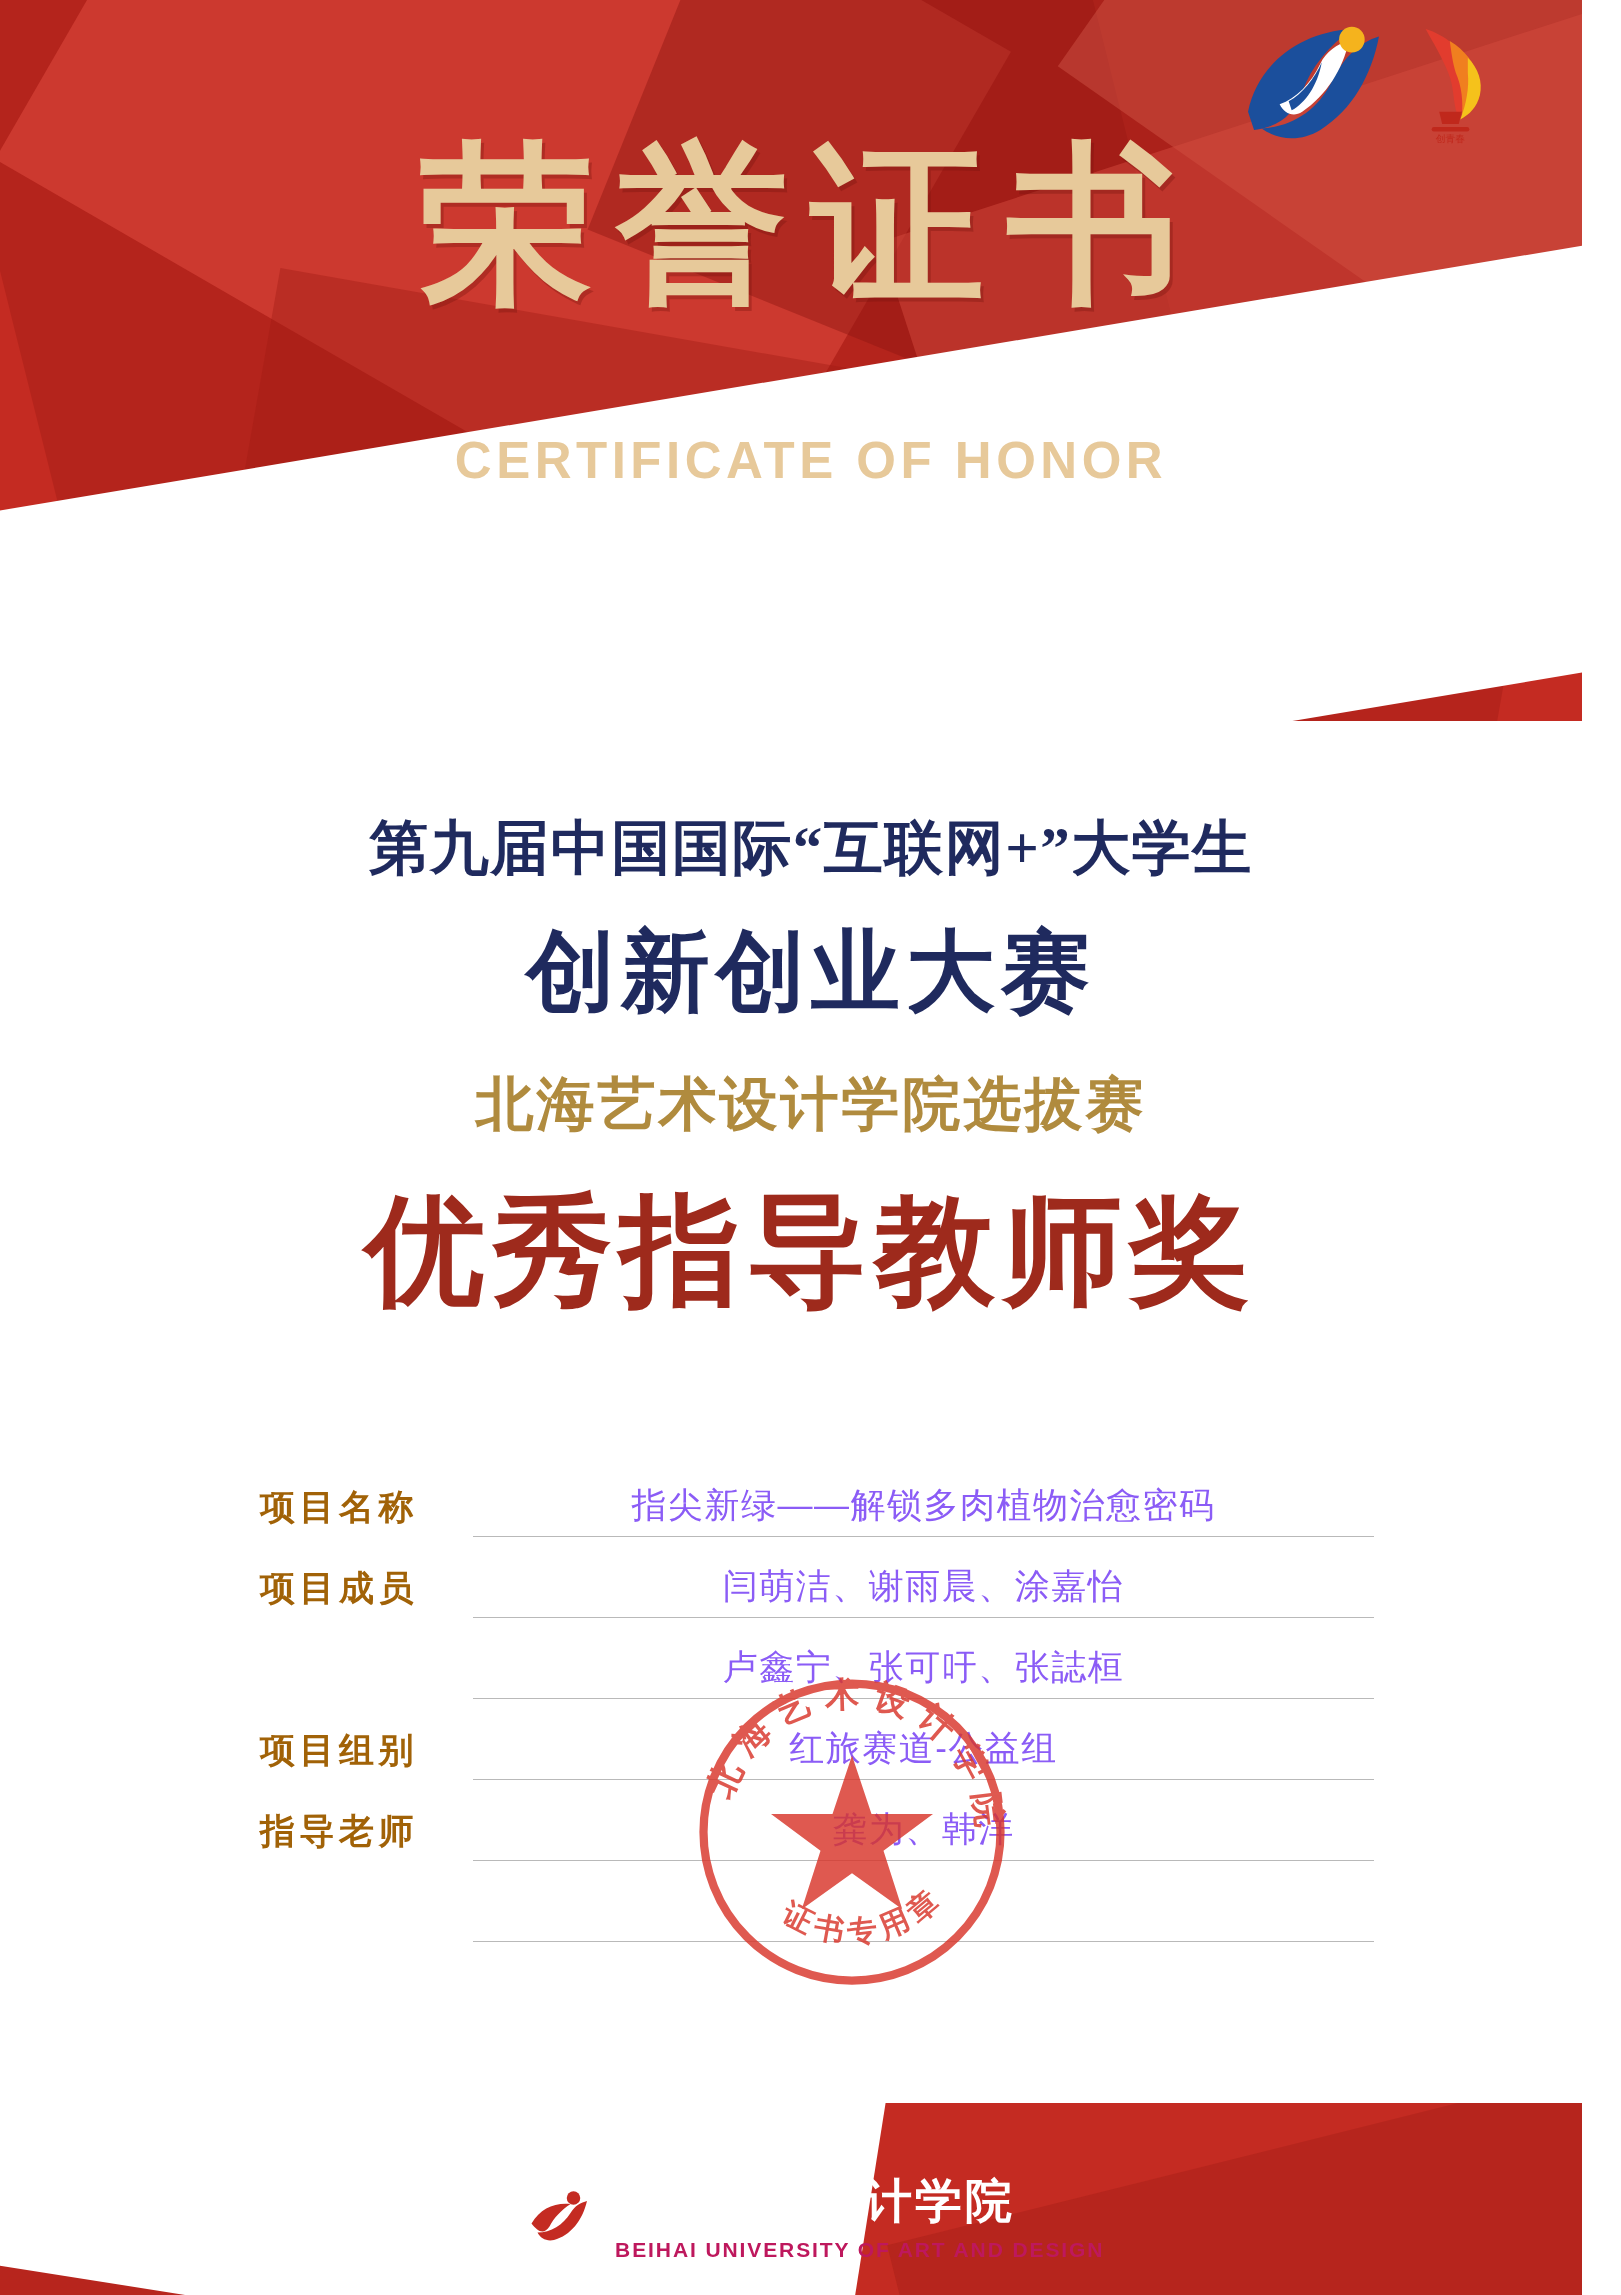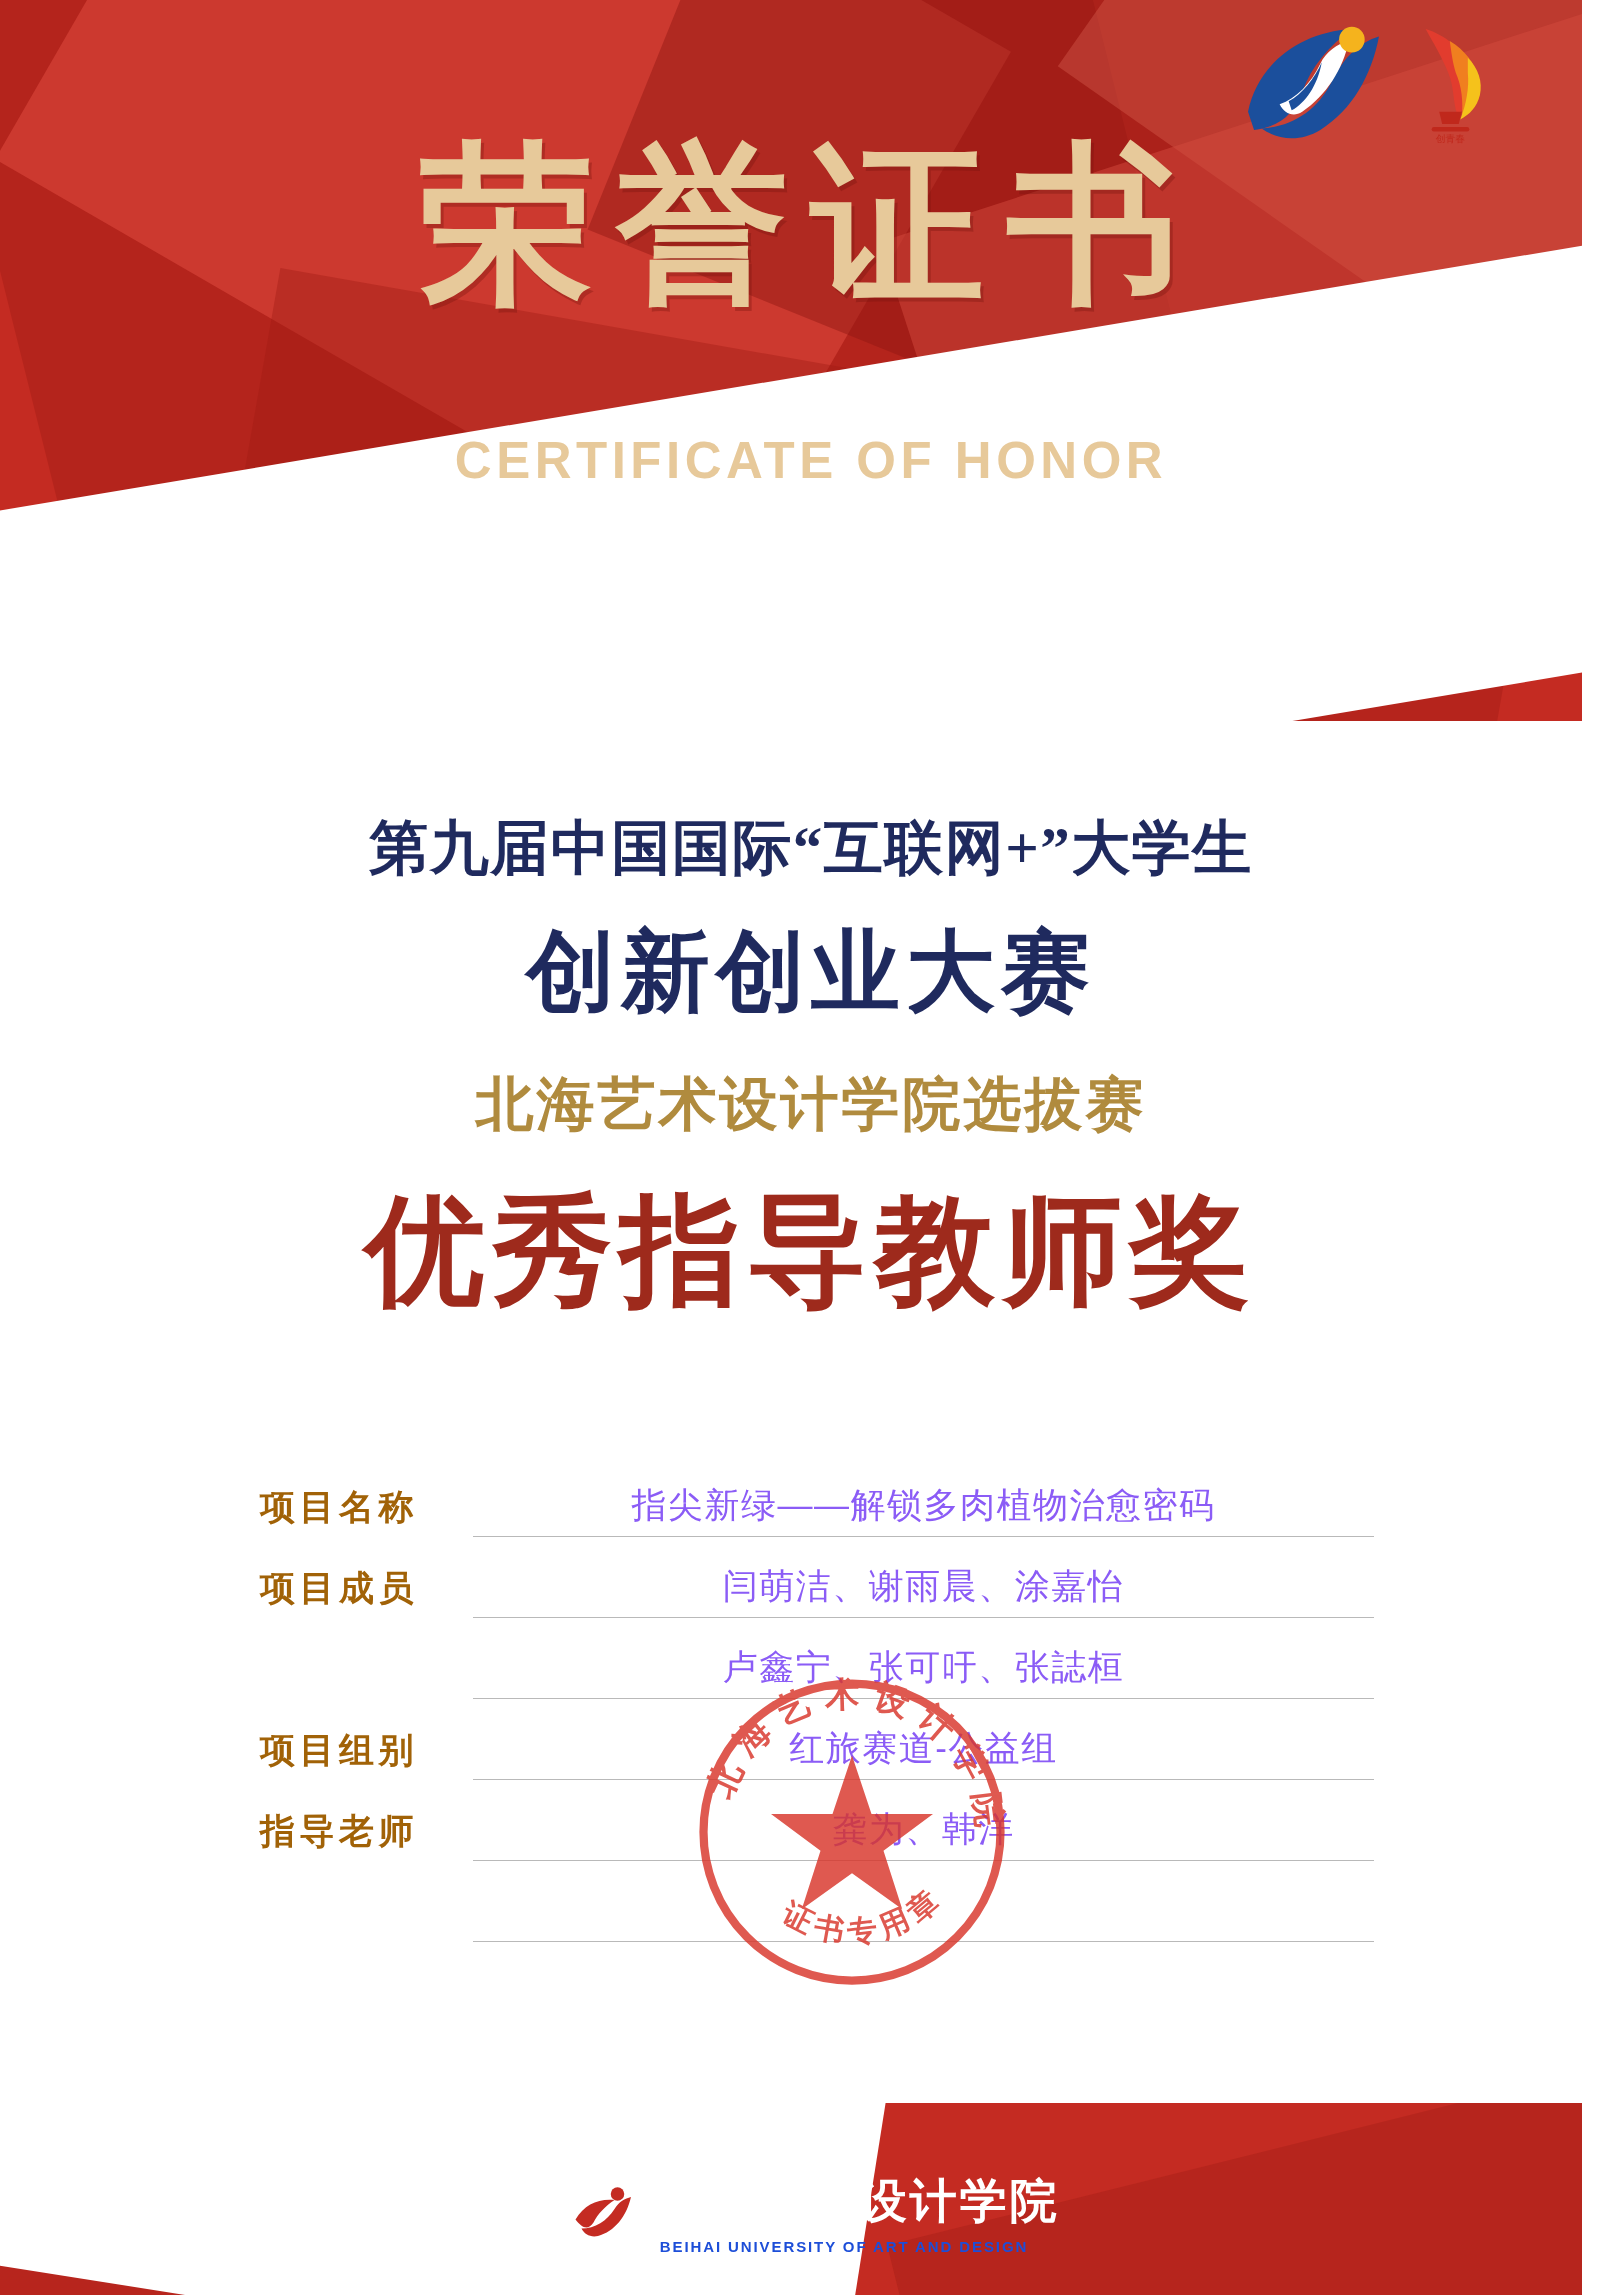--- a/index.html
+++ b/index.html
@@ -314,22 +314,22 @@
   .footer-mark { width: 78px; height: 78px; }
   .footer-texts { display: flex; flex-direction: column; gap: 4.5px; }
   .footer-zh {
     font-family: "Liberation Serif", "DejaVu Serif", serif;
     font-weight: bold;
     font-size: 47px;
     color: #ffffff;
     letter-spacing: 3px;
   }
   .footer-en {
-    font-size: 15px;
-    color: #1d4ed8;
+    font-size: 21px;
+    color: #be185d;
     letter-spacing: 1.9px;
     font-weight: bold;
   }
 </style>
 </head>
 <body>
 
 <div class="page">
 
   <div class="top-banner">

